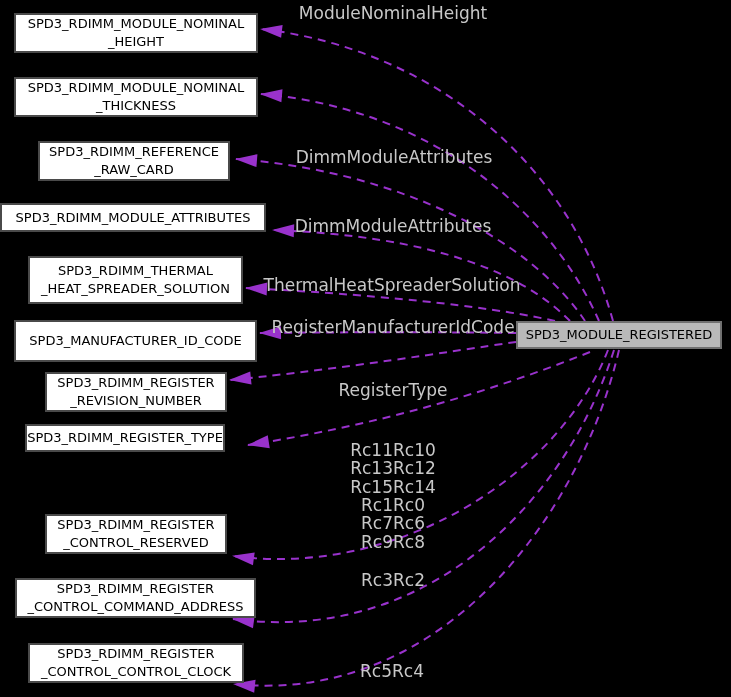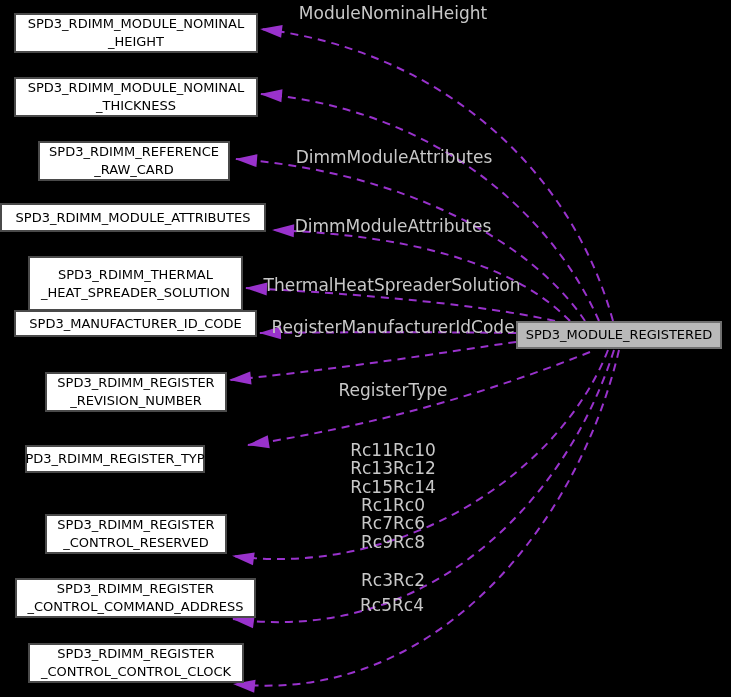--- a/index.html
+++ b/index.html
@@ -76,29 +76,29 @@
 _HEIGHT</div>
 
   <div class="node" style="left:14px;top:77px;width:244px;height:40px">SPD3_RDIMM_MODULE_NOMINAL
 _THICKNESS</div>
 
   <div class="node" style="left:38px;top:141px;width:192px;height:40px">SPD3_RDIMM_REFERENCE
 _RAW_CARD</div>
 
   <div class="node" style="left:0;top:203px;width:266px;height:29px">SPD3_RDIMM_MODULE_ATTRIBUTES</div>
 
-  <div class="node" style="left:28px;top:256px;width:215px;height:55px">SPD3_RDIMM_THERMAL
+  <div class="node" style="left:28px;top:256px;width:215px;height:48px">SPD3_RDIMM_THERMAL
 _HEAT_SPREADER_SOLUTION</div>
 
-  <div class="node" style="left:14px;top:310px;width:243px;height:27px">SPD3_MANUFACTURER_ID_CODE</div>
+  <div class="node" style="left:14px;top:320px;width:243px;height:42px">SPD3_MANUFACTURER_ID_CODE</div>
 
   <div class="node" style="left:45px;top:372px;width:182px;height:40px">SPD3_RDIMM_REGISTER
 _REVISION_NUMBER</div>
 
-  <div class="node" style="left:25px;top:445px;width:180px;height:28px">SPD3_RDIMM_REGISTER_TYPE</div>
+  <div class="node" style="left:25px;top:424px;width:200px;height:28px">SPD3_RDIMM_REGISTER_TYPE</div>
 
   <div class="node" style="left:45px;top:514px;width:182px;height:40px">SPD3_RDIMM_REGISTER
 _CONTROL_RESERVED</div>
 
   <div class="node" style="left:15px;top:578px;width:241px;height:40px">SPD3_RDIMM_REGISTER
 _CONTROL_COMMAND_ADDRESS</div>
 
   <div class="node" style="left:28px;top:643px;width:216px;height:40px">SPD3_RDIMM_REGISTER
 _CONTROL_CONTROL_CLOCK</div>
 
@@ -120,15 +120,15 @@
 
   <div class="edge-label" style="left:393px;top:441px">Rc11Rc10
 Rc13Rc12
 Rc15Rc14
 Rc1Rc0
 Rc7Rc6
 Rc9Rc8</div>
 
   <div class="edge-label" style="left:393px;top:571px">Rc3Rc2</div>
 
-  <div class="edge-label" style="left:392px;top:596px">Rc5Rc4</div>
+  <div class="edge-label" style="left:392px;top:662px">Rc5Rc4</div>
 
 </div>
 
 </body></html>

